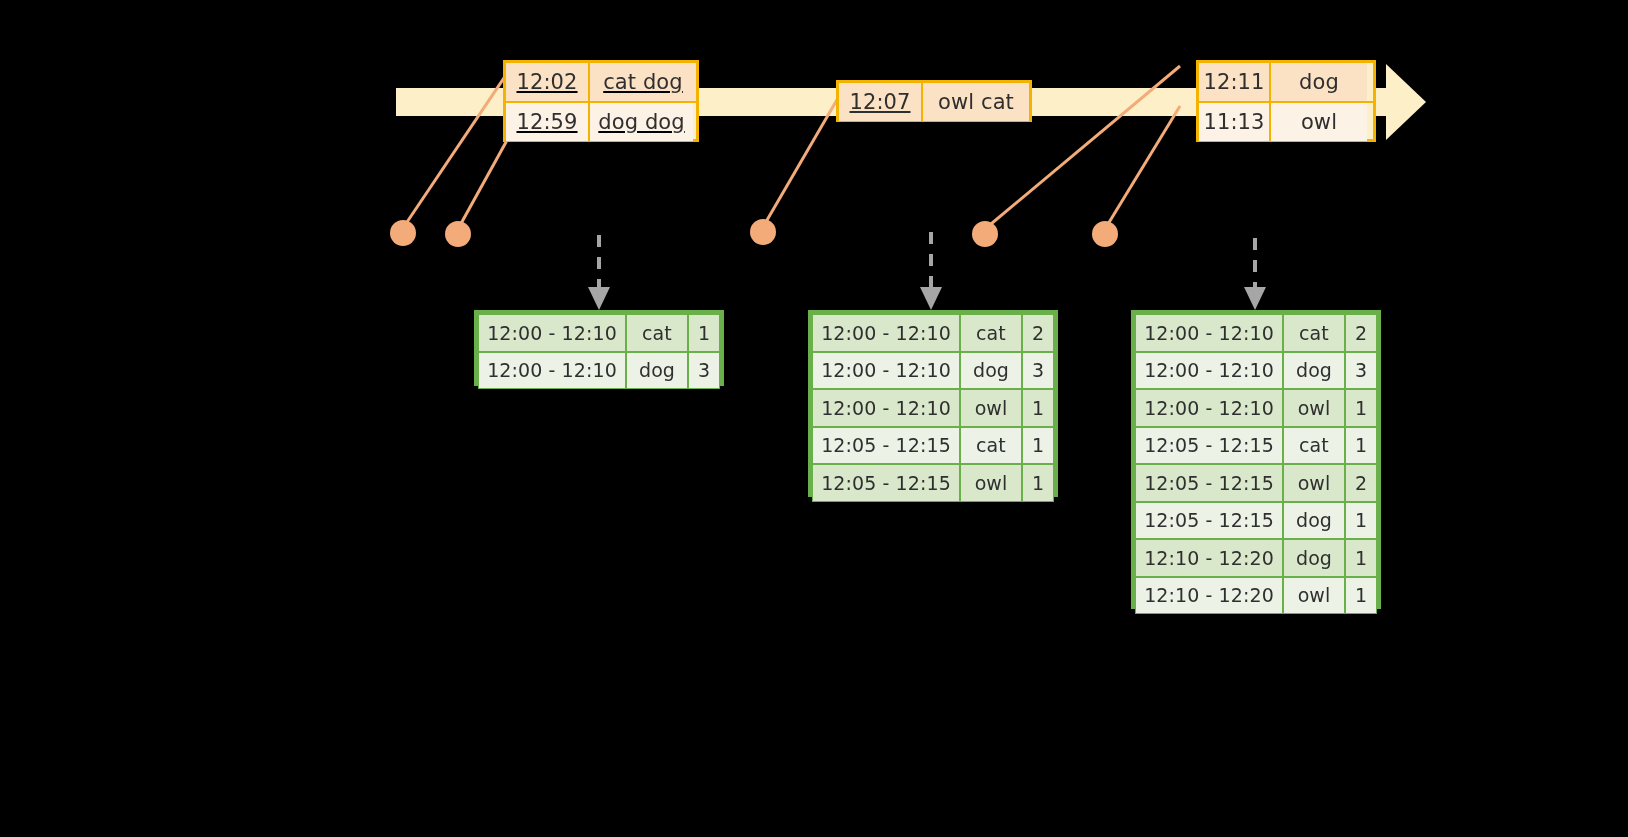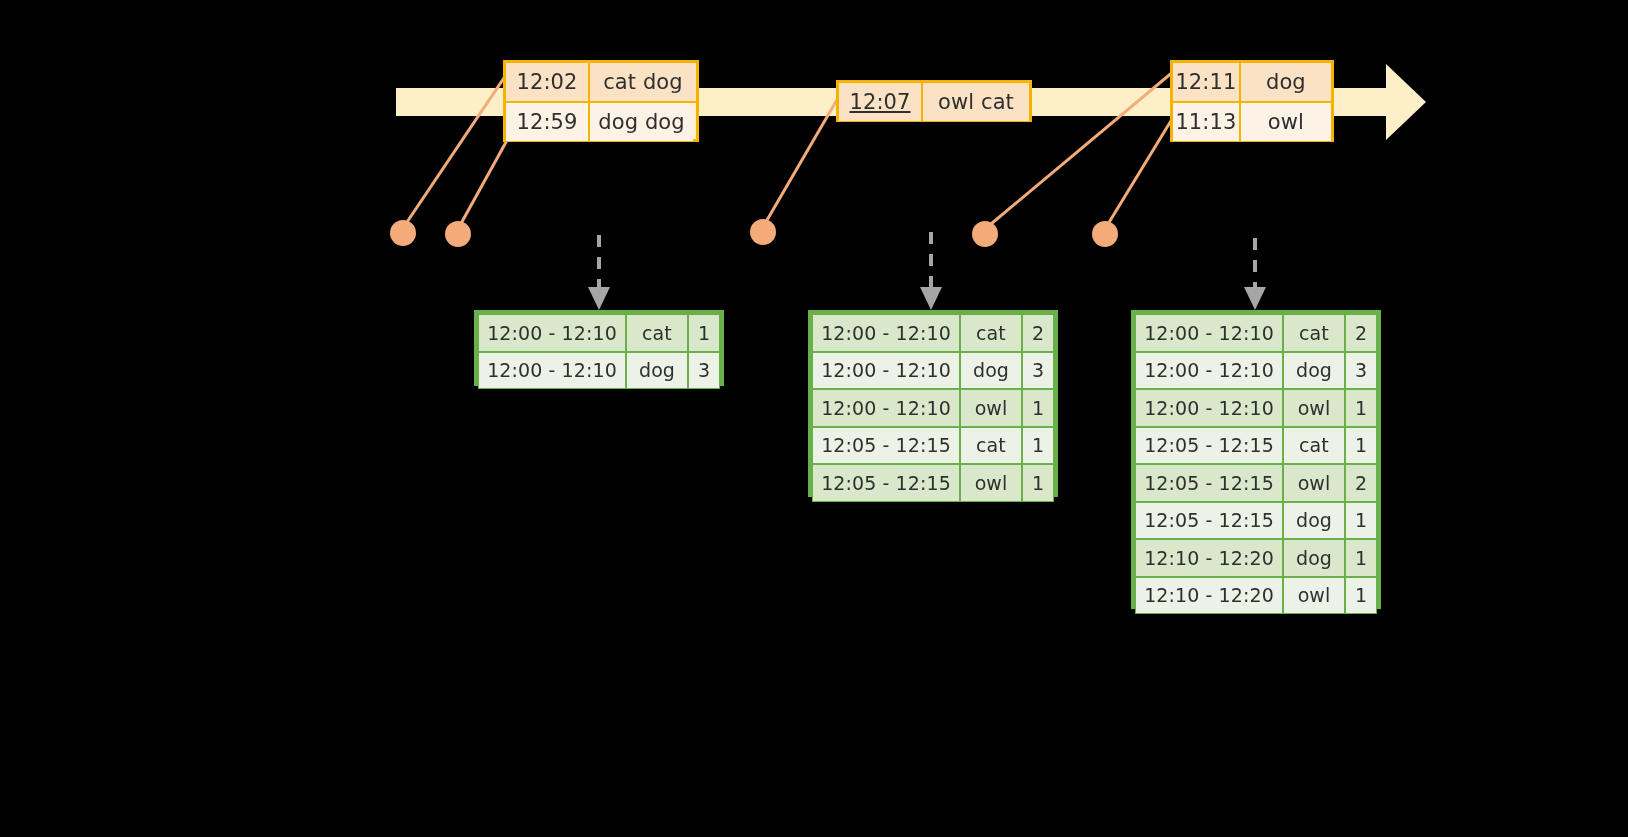--- a/index.html
+++ b/index.html
@@ -142,39 +142,39 @@
       <line x1="931" y1="232" x2="931" y2="288" stroke-dasharray="12 10"></line>
       <line x1="1255" y1="238" x2="1255" y2="288" stroke-dasharray="12 10"></line>
     </g>
     <g fill="#a6a6a6">
       <polygon points="588,287 610,287 599,310"></polygon>
       <polygon points="920,287 942,287 931,310"></polygon>
       <polygon points="1244,287 1266,287 1255,310"></polygon>
     </g>
   </svg>
 
-  <div class="evt-group" style="left:503px; top:60px; width:196px; height:82px;">
+  <div class="evt-group" style="left:503px; top:60px; width:196px; height:82px;text-decoration:underline;">
     <div class="evt-row shade-a">
       <div class="evt-cell time" style="width:84px;">12:02</div>
       <div class="evt-cell words" style="width:106px;">cat dog</div>
     </div>
     <div class="evt-row shade-b">
       <div class="evt-cell time" style="width:84px;">12:59</div>
       <div class="evt-cell words" style="width:103px;">dog dog</div>
     </div>
   </div>
 
   <div class="evt-group" style="left:836px; top:80px; width:196px; height:42px;">
     <div class="evt-row shade-a">
       <div class="evt-cell time" style="width:84px;text-decoration:underline;">12:07</div>
       <div class="evt-cell words" style="width:106px;">owl cat</div>
     </div>
   </div>
 
-  <div class="evt-group" style="left:1170px; top:60px; width:164px; height:82px;">
+  <div class="evt-group" style="left:1196px; top:60px; width:180px; height:82px;">
     <div class="evt-row shade-a">
       <div class="evt-cell time" style="width:72px;">12:11</div>
       <div class="evt-cell words" style="width:96px;">dog</div>
     </div>
     <div class="evt-row shade-b">
       <div class="evt-cell time" style="width:72px;">11:13</div>
       <div class="evt-cell words" style="width:96px;">owl</div>
     </div>
   </div>
 

